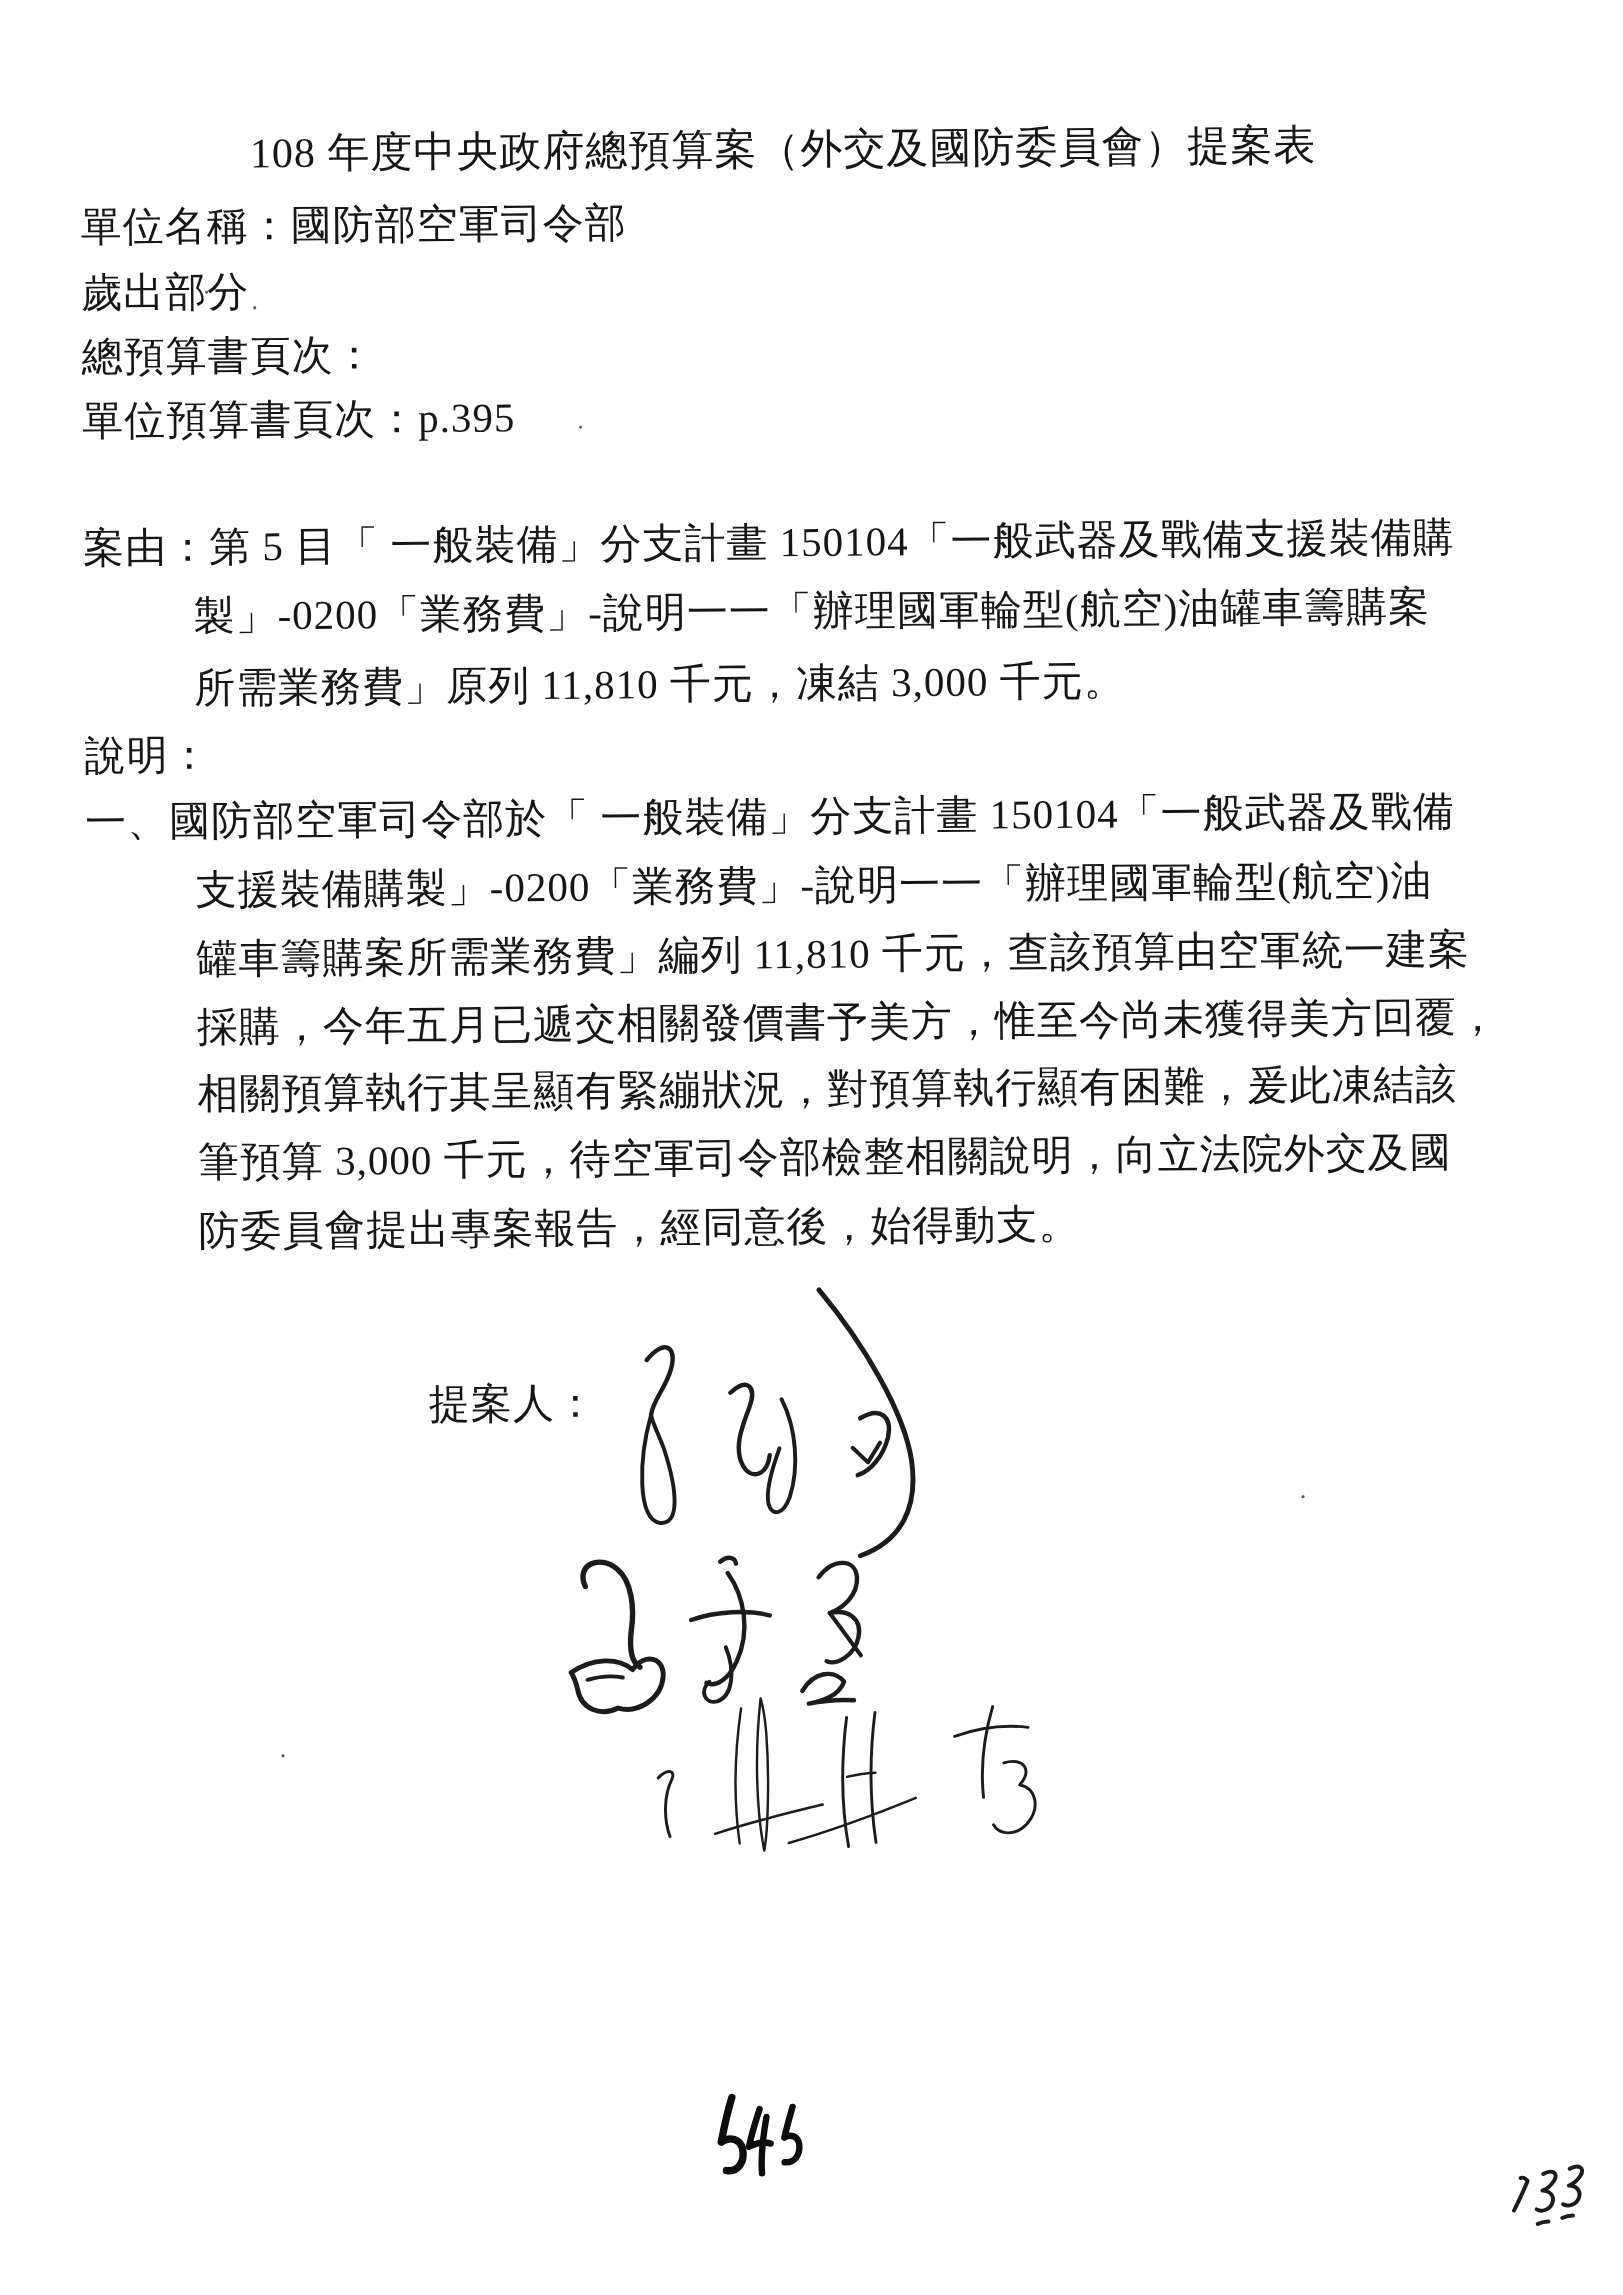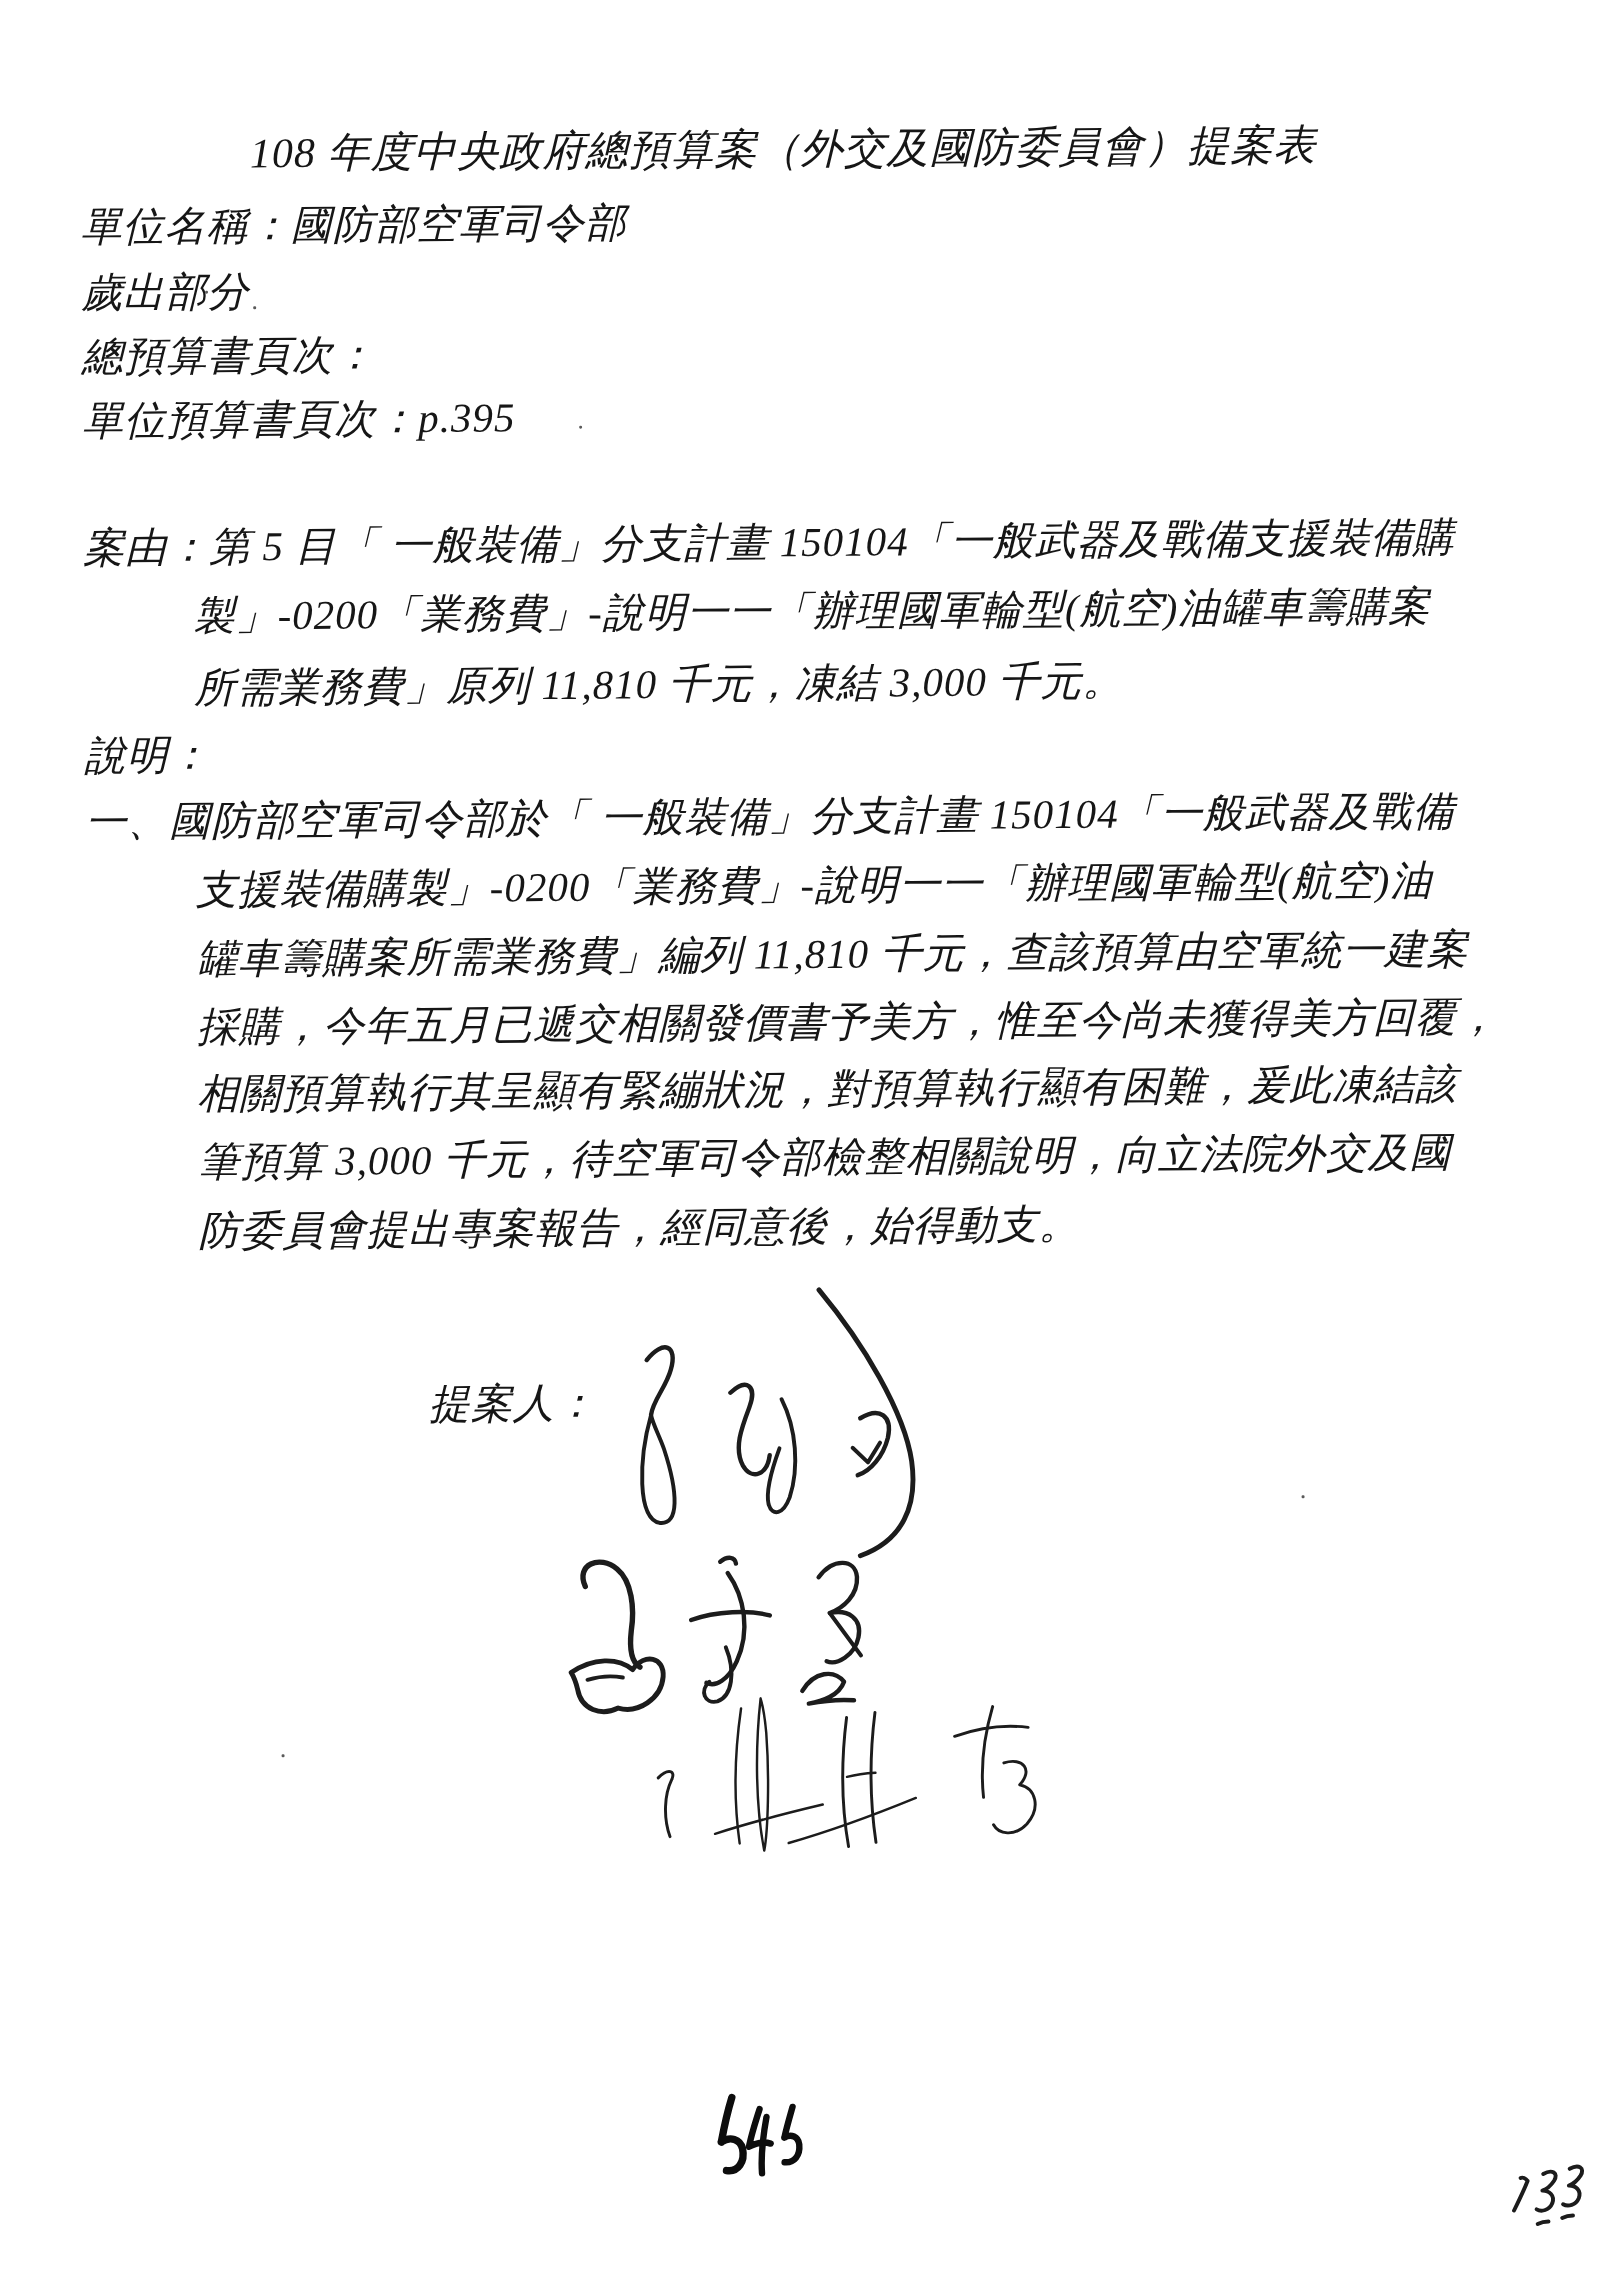--- a/index.html
+++ b/index.html
@@ -8,21 +8,20 @@
     background: #ffffff;
   }
   .page {
     position: relative;
     width: 1623px;
     height: 2295px;
     background: #ffffff;
     overflow: hidden;
     font-family: "Liberation Serif", "DejaVu Serif", serif;
     color: #141414;
-    font-style: italic;
   }
   .scan-tilt {
     position: absolute;
     inset: 0;
     transform: rotate(-0.45deg);
     transform-origin: 50% 40%;
   }
   .tline {
     position: absolute;
     font-size: 41px;

